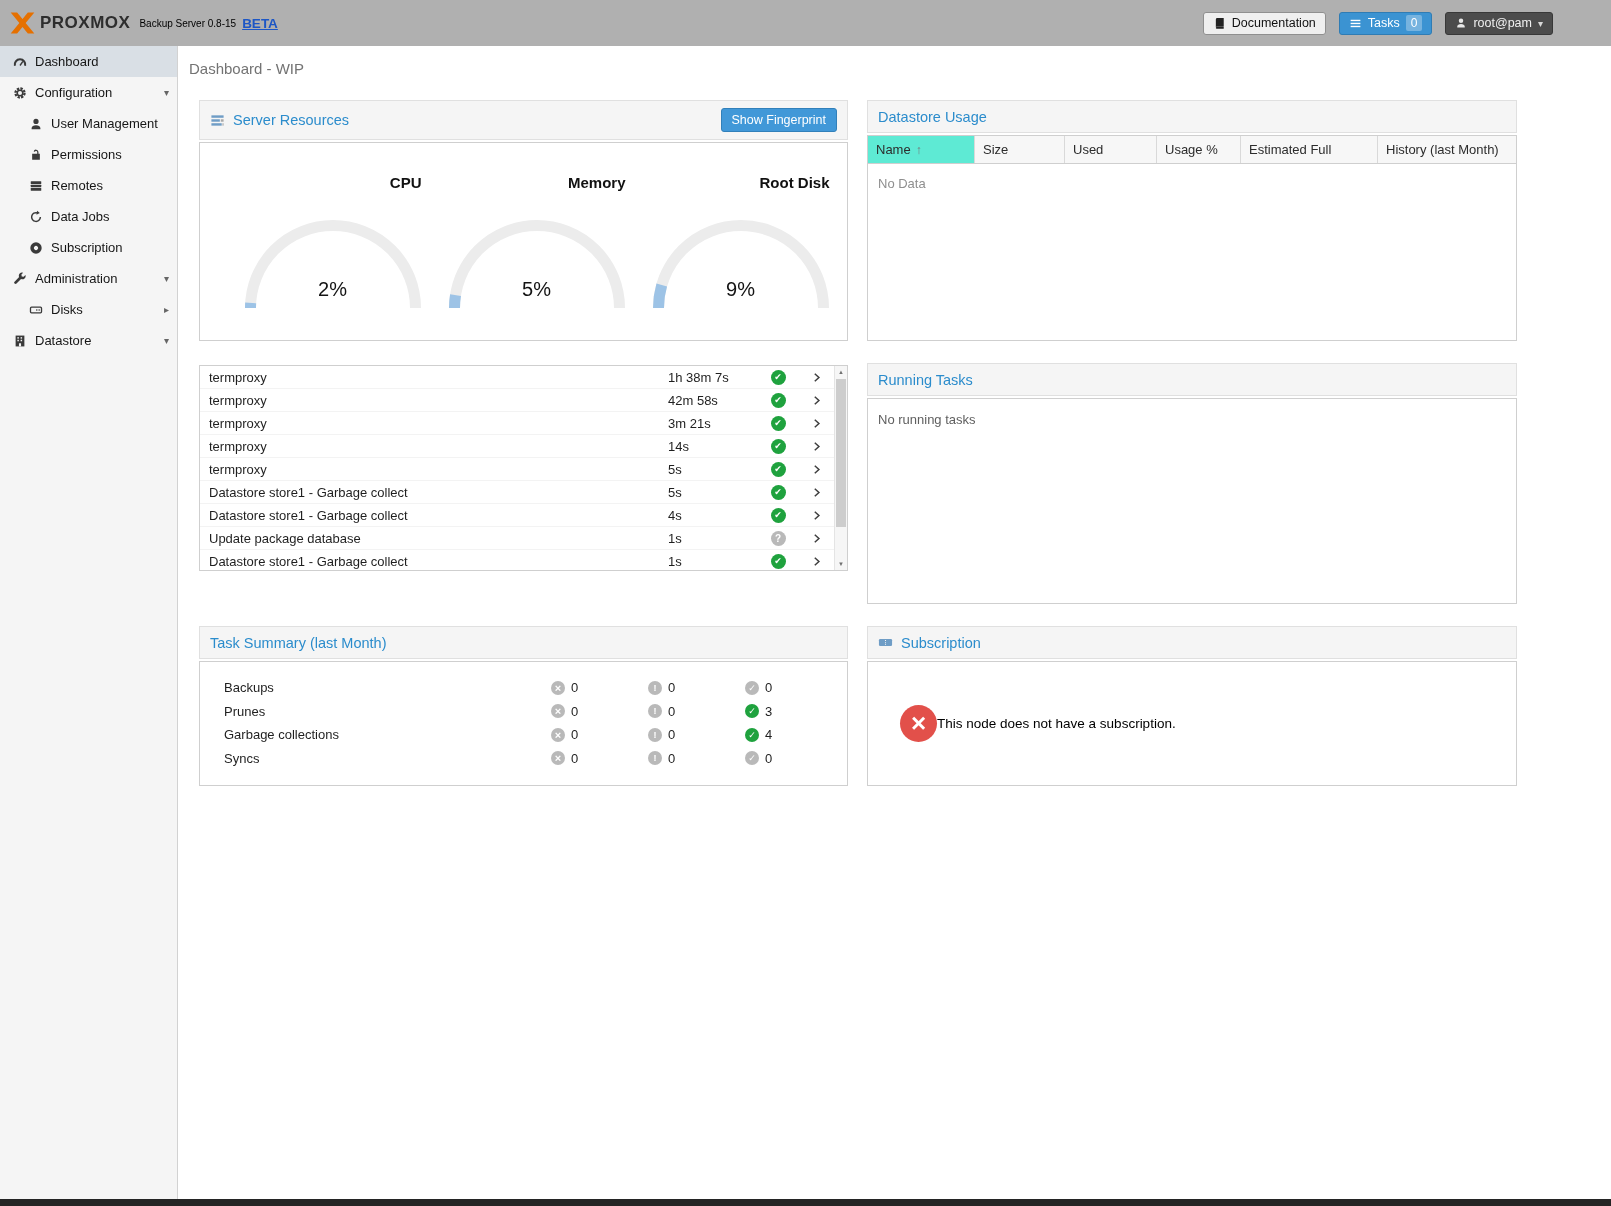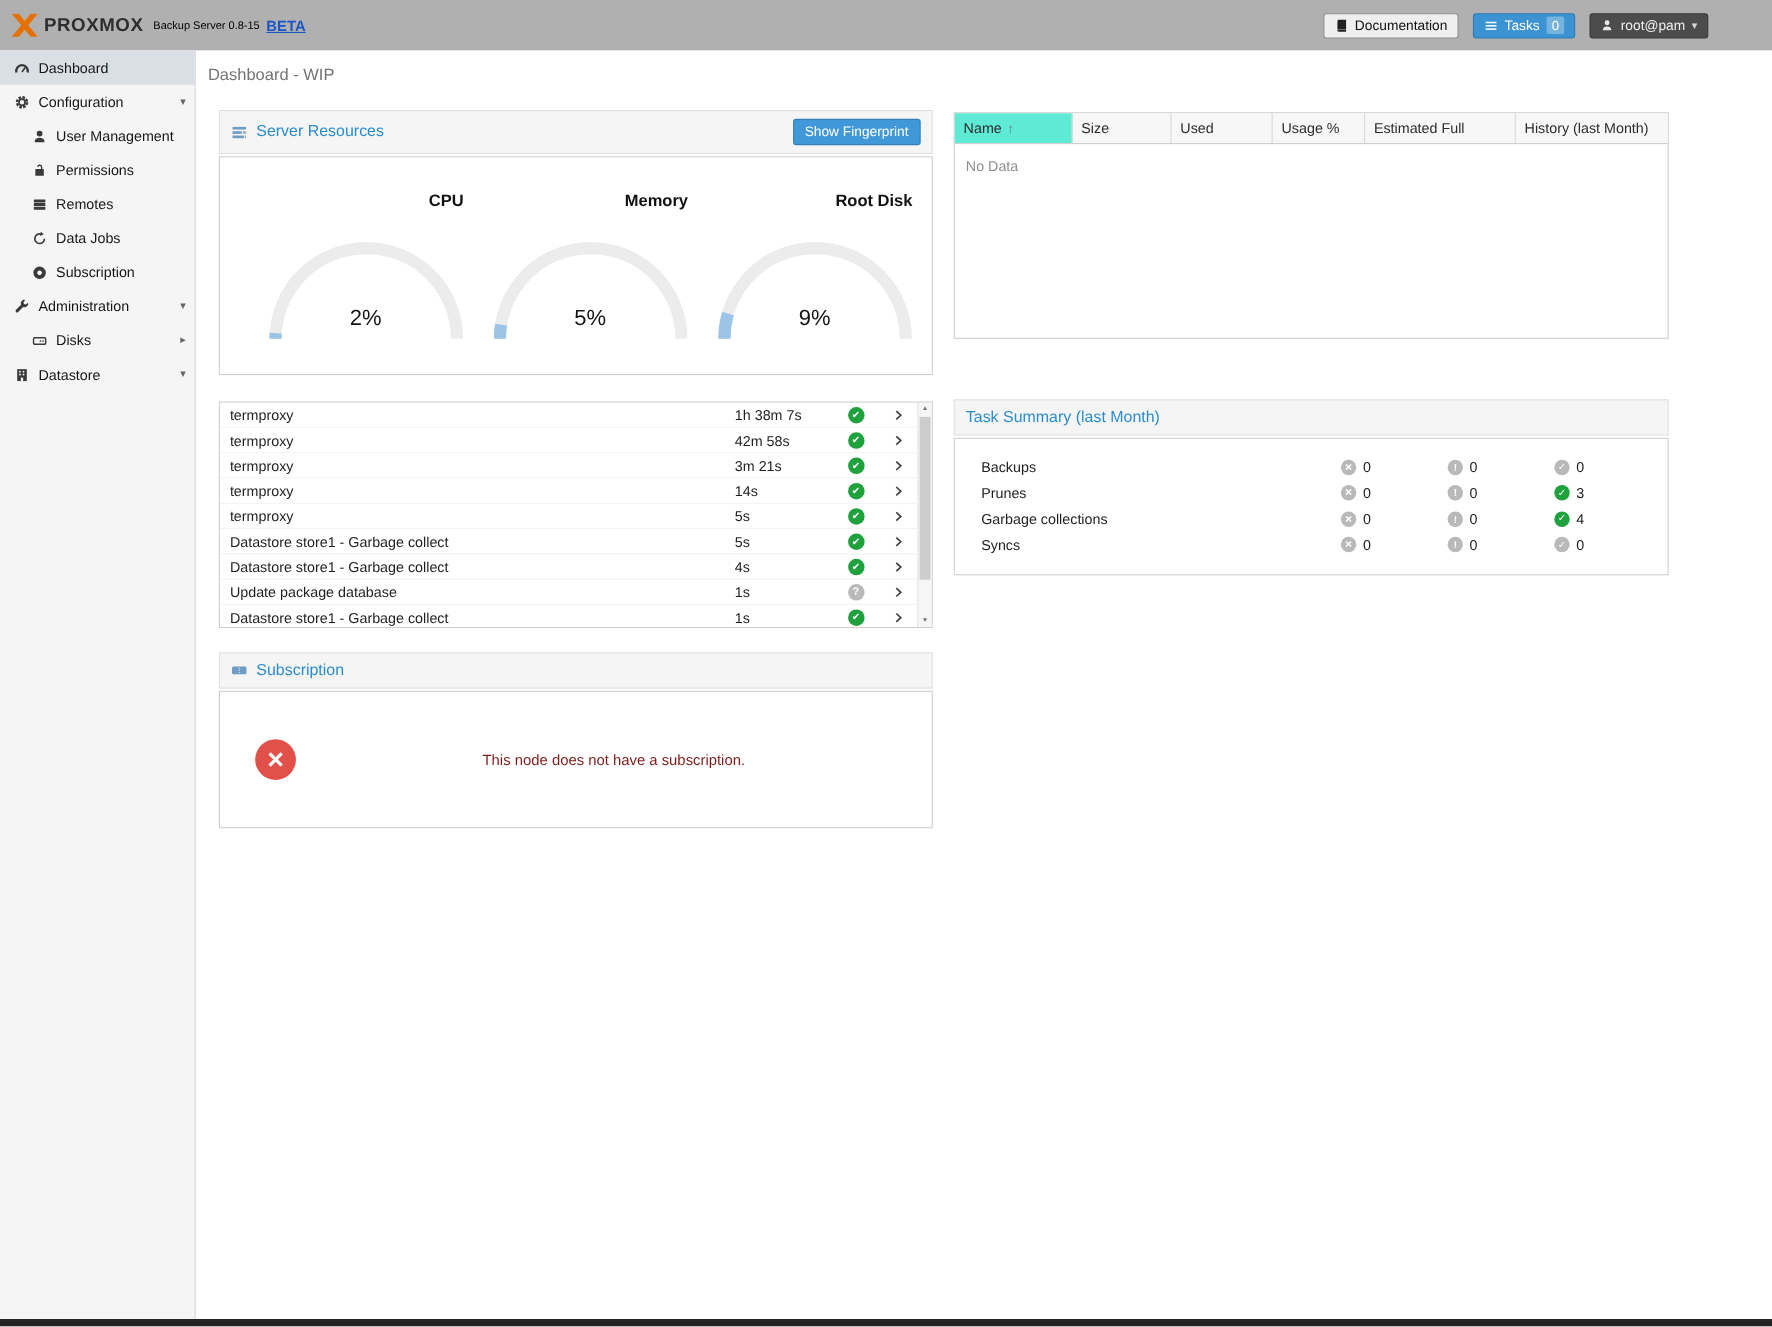--- a/index.html
+++ b/index.html
@@ -103,21 +103,21 @@
   .ic-x::before { content: "×"; font-size: 11px; font-weight: bold; }
   .ic-b::before { content: "!"; font-size: 9px; font-weight: bold; }
   .ic-c::before { content: "✓"; font-size: 9px; }
   .ic-gray { background: #b9b9b9; }
   .ic-green { background: #1fa23e; }
 
   
   .sub-body { height: 125px; display: flex; align-items: center; }
   .sub-icon { width: 37px; height: 37px; border-radius: 50%; background: #e2504a; color: #fff; display: flex; align-items: center; justify-content: center; margin-left: 32px; flex-shrink: 0; }
   .sub-icon::before { content: "×"; font-size: 26px; font-weight: bold; line-height: 1; margin-top: -2px; }
-  .sub-msg { flex: 1; text-align: center; font-size: 13.5px; color: #7f1d1d; }
+  .sub-msg { flex: 1; text-align: left; font-size: 13.5px; color: #000000; }
 </style>
 </head>
 <body>
 
 <div class="topbar">
   <div class="brand">
     <span class="brand-x">
       <svg viewBox="0 0 18 16">
           <path fill="#e57000" d="M0.4 0.4h4.7L9 5.1 12.9 0.4h4.7L11.3 8l6.3 7.6h-4.7L9 10.9 5.1 15.6H0.4L6.7 8z"></path>
         </svg>
@@ -319,20 +319,23 @@
                   <path class="g-bg" d="M6.5 91 A82.5 82.5 0 0 1 171.5 91"></path>
                   <path class="g-val" d="M6.5 91 A82.5 82.5 0 0 1 171.5 91" stroke-dasharray="23.32447998046875 259.160888671875"></path>
                 </svg>
               <div class="gauge-value">9%</div>
             </div>
           </div>
         </div>
       </div>
 
       <div class="panel">
+        <div class="panel-hd">
+          <span>Datastore Usage</span>
+        </div>
         <div class="panel-bd du-body">
           <div class="du-cols">
             <div class="du-col c0 sorted">
               <span>Name</span>
               <span class="sort-arrow">↑</span>
             </div>
             <div class="du-col c1">
                 <span>Size</span>
               </div>
             <div class="du-col c2">
@@ -463,20 +466,28 @@
               </div>
           </div>
           <div class="scrollbar">
             <div class="sb-up">▲</div>
             <div class="sb-thumb"></div>
             <div class="sb-down">▼</div>
           </div>
         </div>
       </div>
 
+      <div class="panel">
+        <div class="panel-hd">
+          <span>Running Tasks</span>
+        </div>
+        <div class="panel-bd rt-body">
+          <div class="rt-empty">No running tasks</div>
+        </div>
+      </div>
 
       <div class="panel">
         <div class="panel-hd">
           <span>Task Summary (last Month)</span>
         </div>
         <div class="panel-bd ts-body">
           <div class="ts-row">
             <div class="ts-label">Backups</div>
             <div class="ts-cell">
                 <span class="ic ic-x ic-gray"></span>

